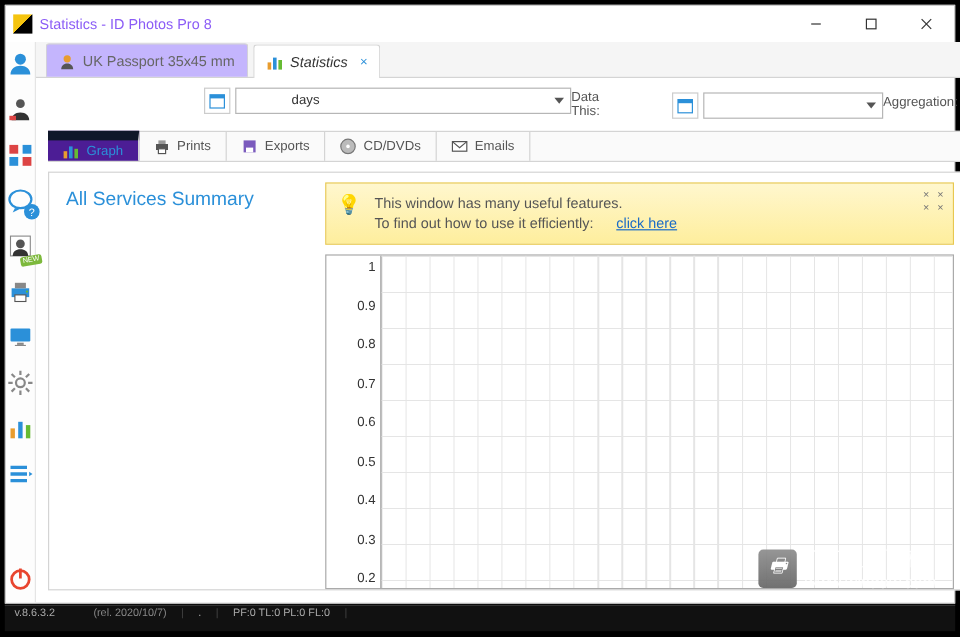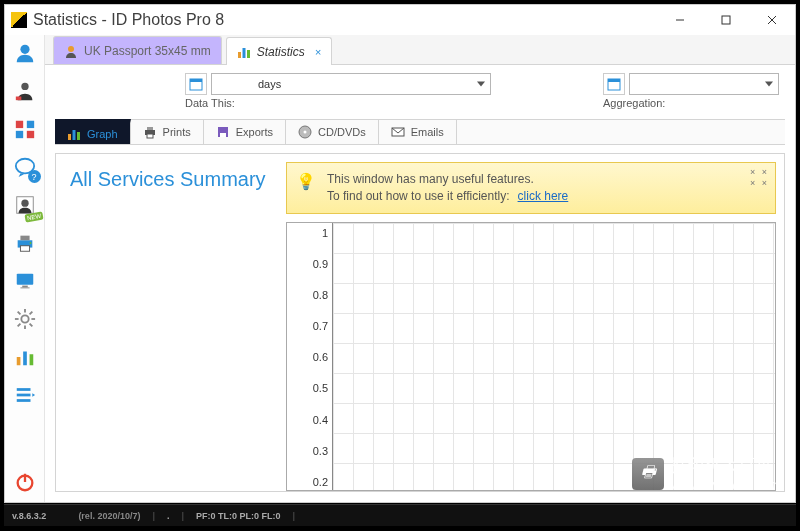--- a/index.html
+++ b/index.html
@@ -1,63 +1,63 @@
 <!DOCTYPE html>
 <html><head>
 <meta charset="utf-8">
 <style>
 * { margin: 0; padding: 0; box-sizing: border-box; font-family: "Segoe UI", Tahoma, Arial, sans-serif; }
 body { background: #000; width: 800px; height: 531px; overflow: hidden; position: relative; }
 .app-window { position: absolute; left: 4px; top: 4px; width: 792px; height: 499px; background: #fff; border: 1px solid #ccc; display: flex; flex-direction: column; }
 .titlebar { height: 30px; background: #fff; display: flex; align-items: center; padding-left: 6px; }
 .titlebar .app-icon { width: 16px; height: 16px; background: linear-gradient(135deg,#f5c40f 0 50%,#000 50% 100%); margin-right: 6px; }
-.titlebar .title { font-size: 16px; color: #404040; flex: 1; }
+.titlebar .title { font-size: 12px; color: #8b5cf6; flex: 1; }
 .win-controls { display: flex; }
 .win-btn { width: 46px; height: 30px; display: flex; align-items: center; justify-content: center; font-size: 12px; color: #333; }
 .win-btn svg { width: 10px; height: 10px; }
 .content { flex: 1; display: flex; background: #fff; min-height: 0; }
 .sidebar { width: 40px; background: #fdfdfd; border-right: 1px solid #e5e5e5; display: flex; flex-direction: column; align-items: center; padding-top: 6px; gap: 14px; }
 .side-icon { width: 24px; height: 24px; display: flex; align-items: center; justify-content: center; position: relative; }
 .side-icon svg { width: 22px; height: 22px; }
 .badge-q { position: absolute; right: -4px; bottom: -4px; width: 13px; height: 13px; border-radius: 50%; background: #2b90d9; color: #fff; font-size: 9px; display: flex; align-items: center; justify-content: center; }
 .badge-new { position: absolute; right: -6px; bottom: -4px; background: #7db93c; color: #fff; font-size: 6px; padding: 1px 2px; border-radius: 2px; transform: rotate(-10deg); }
 .sidebar-spacer { flex: 1; }
 .main { flex: 1; display: flex; flex-direction: column; min-height: 0; }
 .doc-tabs { height: 30px; background: #f5f5f5; border-bottom: 1px solid #d4d4d4; display: flex; align-items: flex-end; padding-left: 8px; gap: 0; }
 .doc-tab { height: 28px; padding: 0 10px; border: 1px solid #d4d4d4; border-bottom: none; background: #c4b5fd; display: flex; align-items: center; gap: 6px; font-size: 12px; color: #666; border-radius: 3px 3px 0 0; margin-right: 4px; }
 .doc-tab.active { background: #fff; position: relative; top: 1px; color: #333; font-style: italic; }
 .doc-tab .tab-icon { width: 14px; height: 14px; display: inline-flex; }
 .doc-tab .close { color: #2b90d9; font-size: 11px; margin-left: 4px; }
 .range-bar { padding: 8px 16px 6px 140px; display: flex; align-items: flex-end; gap: 60px; font-size: 11px; color: #555; }
-.range-group { display: flex; flex-direction: column; align-items: flex-start; }
+.range-group { display: flex; align-items: flex-start; }
 .range-controls { display: flex; align-items: center; gap: 4px; }
 .date-btn { width: 22px; height: 22px; border: 1px solid #ccc; background: #fff; display: flex; align-items: center; justify-content: center; font-size: 11px; color: #2b90d9; }
 .combo { height: 22px; border: 1px solid #b6b6b6; background: #fff; font-size: 11px; padding: 0 18px 0 6px; position: relative; color: #333; display: flex; align-items: center; }
 .combo::after { content: ""; position: absolute; right: 5px; top: 50%; width: 0; height: 0; border-left: 4px solid transparent; border-right: 4px solid transparent; border-top: 5px solid #555; transform: translateY(-50%); }
 .combo.wide { width: 280px; }
 .combo.med { width: 150px; }
 .range-label { margin-top: 2px; }
 .sub-tabs { height: 26px; border: 1px solid #d4d4d4; border-left: none; border-right: none; display: flex; margin: 4px 10px 0 10px; background: #fafafa; }
 .sub-tab { padding: 0 12px; display: flex; align-items: center; gap: 6px; font-size: 11px; color: #555; border-right: 1px solid #d4d4d4; }
-.sub-tab.active { background: #0f172a; border-top: 4px solid #0f172a; color: #2b90d9; margin-top: -1px; }
+.sub-tab.active { background: #4c1d95; border-top: 8px solid #0f172a; color: #2b90d9; margin-top: -1px; }
 .sub-tab .sub-icon { width: 14px; height: 14px; display: inline-flex; }
 .graph-area { flex: 1; margin: 8px 10px 10px 10px; border: 1px solid #d4d4d4; background: #fff; display: flex; min-height: 0; }
-.summary-title { width: 230px; padding: 14px; font-size: 20px; font-weight: 300; color: #2b90d9; }
+.summary-title { width: 230px; padding: 14px; font-size: 16px; font-weight: 300; color: #2b90d9; }
 .graph-right { flex: 1; display: flex; flex-direction: column; min-height: 0; }
 .tip-box { margin: 8px 8px 6px 0; background: linear-gradient(#fff7ce,#feee9d); border: 1px solid #e8c84f; padding: 8px 30px 8px 40px; position: relative; font-size: 12px; color: #555; line-height: 1.4; }
 .tip-box .bulb { position: absolute; left: 10px; top: 10px; width: 18px; height: 18px; display: flex; align-items: center; justify-content: center; color: #d99a0f; font-size: 16px; }
-.tip-box .link { color: #1a6bc7; text-decoration: underline; margin-left: 8px; }
+.tip-box .link { color: #1a6bc7; text-decoration: underline; margin-left: 19px; }
 .tip-box .closebox { position: absolute; right: 6px; top: 4px; font-size: 9px; color: #777; line-height: 1.2; letter-spacing: 2px; }
 .chart-wrap { flex: 1; border: 1px solid #aaa; margin: 2px 8px 0 0; background: #fff; overflow: hidden; display: flex; }
 .y-axis { width: 46px; display: flex; flex-direction: column; justify-content: space-between; padding: 4px 4px 2px 0; font-size: 11px; color: #333; text-align: right; border-right: 1px solid #888; }
 .plot { flex: 1; position: relative; background-image:
   repeating-linear-gradient(to right, #e5e5e5 0 1px, transparent 1px 20px),
   repeating-linear-gradient(to bottom, #e5e5e5 0 1px, transparent 1px 30px);
 }
-.statusbar { height: 22px; background: #111; color: #aaa; display: flex; align-items: center; font-size: 9px; padding: 0 8px; gap: 12px; position: absolute; left: 4px; bottom: 5px; width: 792px; border-top: 1px solid #333; font-weight: bold; }
+.statusbar { height: 22px; background: #111; color: #aaa; display: flex; align-items: flex-start; font-size: 9px; padding: 0 8px; gap: 12px; position: absolute; left: 4px; bottom: 5px; width: 792px; border-top: 1px solid #333; }
 .statusbar .sep { color: #444; }
 .statusbar .rel { color: #888; margin-left: 20px; }
 .watermark { position: absolute; right: 20px; bottom: 38px; display: flex; align-items: center; gap: 6px; color: #fff; font-size: 14px; font-style: italic; font-family: "Comic Sans MS", cursive; opacity: .92; pointer-events: none; }
 .watermark .wm-icon { width: 32px; height: 32px; background: linear-gradient(#8d8d8d,#666); border-radius: 4px; display: flex; align-items: center; justify-content: center; color: #fff; font-size: 16px; }
 </style>
 </head>
 <body>
 
 <div class="app-window">
   <div class="titlebar">

